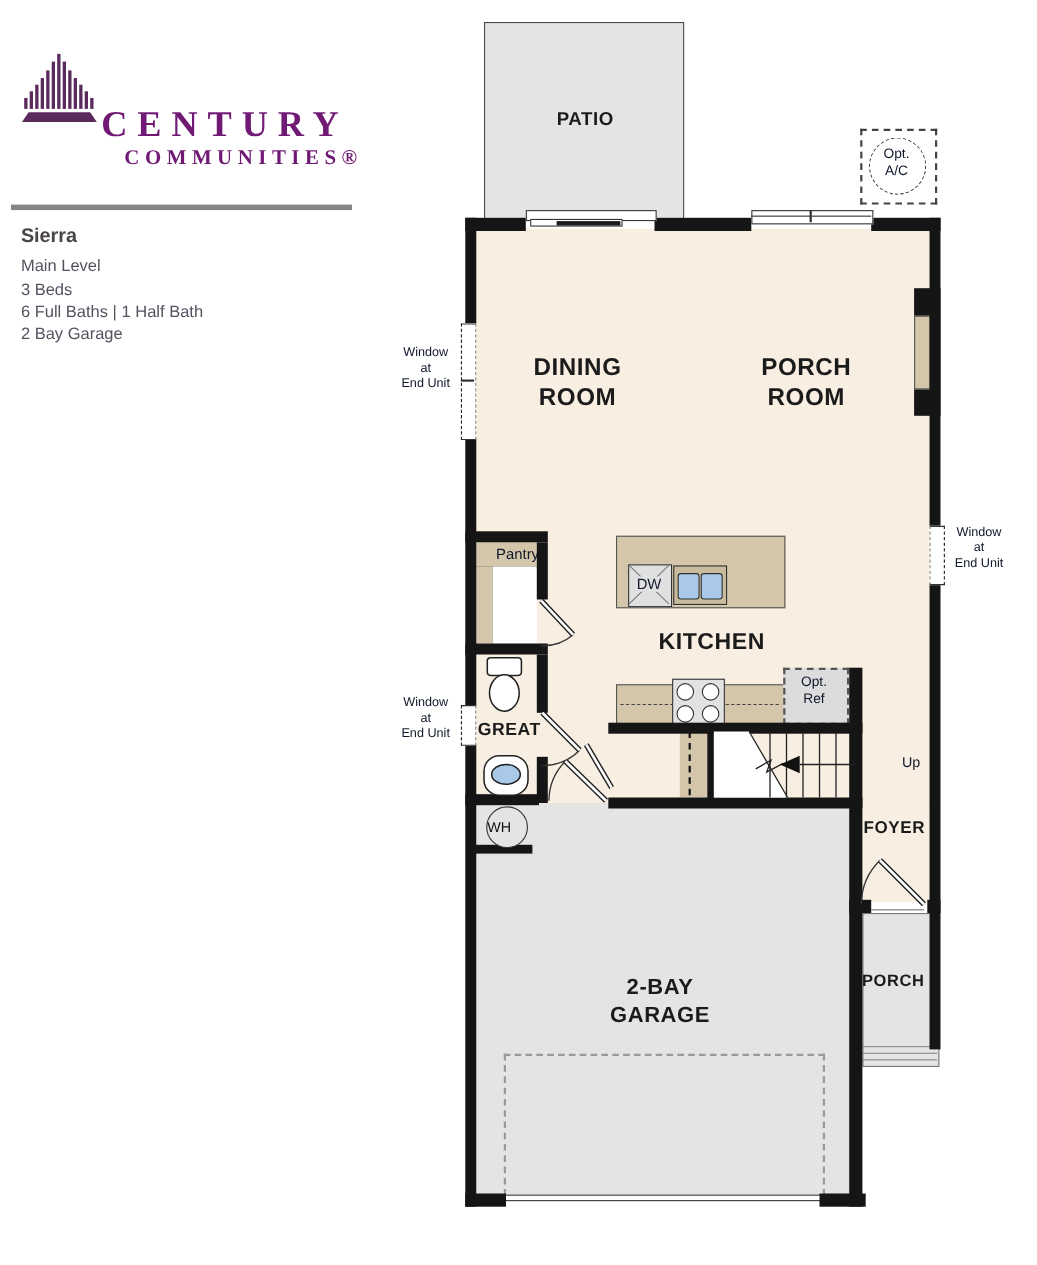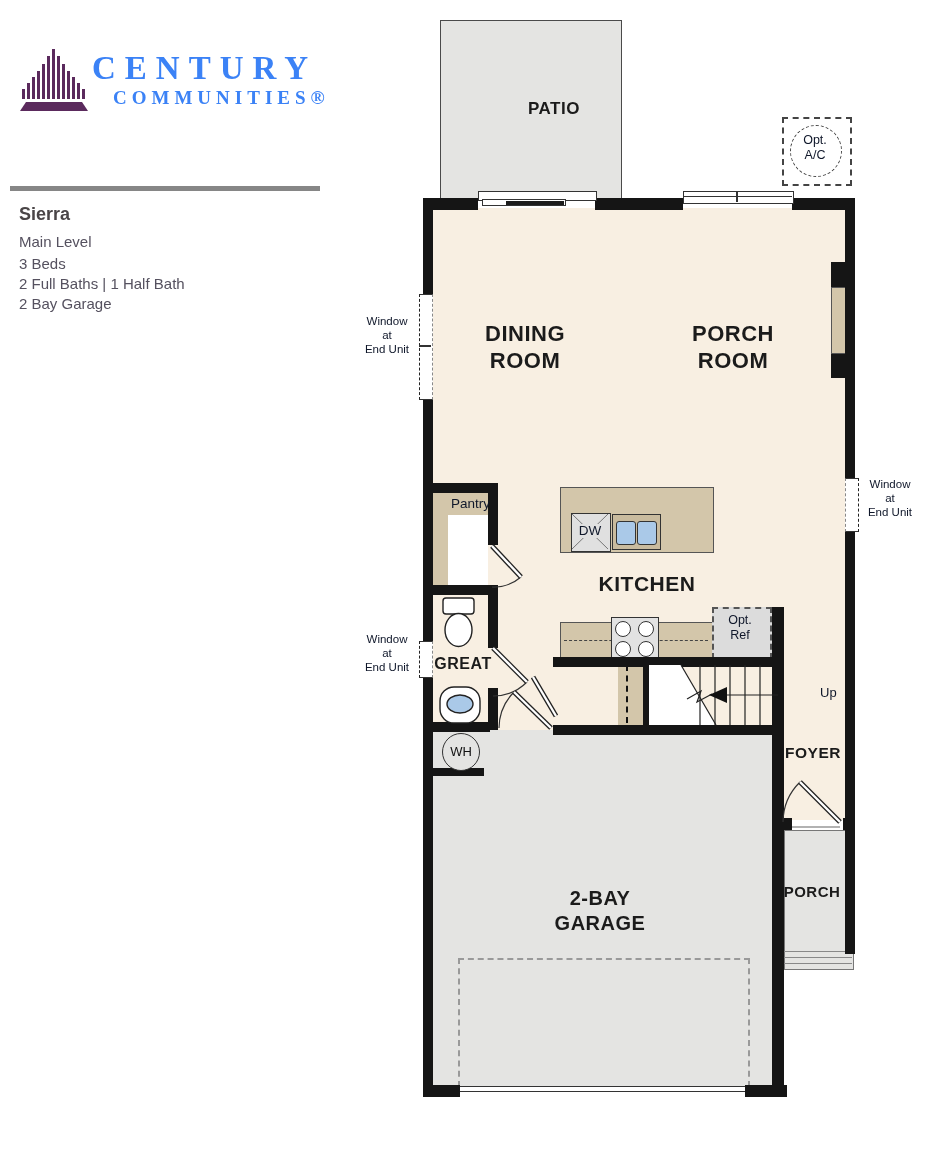--- a/index.html
+++ b/index.html
@@ -7,21 +7,21 @@
           font-family:"Liberation Sans",sans-serif;}
   .abs{position:absolute;}
   .w{position:absolute;background:#151515;}
   .fill{position:absolute;}
   .room-label{position:absolute;color:#1b1b1b;font-weight:bold;text-align:center;letter-spacing:0.5px;}
   .lbl-lg{font-size:22px;line-height:27px;}
   .lbl-md{font-size:20px;line-height:25px;}
   .ann{position:absolute;color:#0f172a;font-size:11.5px;line-height:14px;text-align:center;font-weight:normal;}
   .dashbox{position:absolute;border:2px dashed #444;background:transparent;}
   svg{position:absolute;left:0;top:0;}
-  .logo-word{position:absolute;color:#3b82f6;font-family:"Liberation Serif",serif;font-weight:bold;}
+  .logo-word{position:absolute;color:#701a75;font-family:"Liberation Serif",serif;font-weight:bold;margin-top:46px;}
 </style>
 </head>
 <body>
 
 <div id="canvas">
 
   <div class="abs" style="left:0;top:0;width:340px;height:130px;">
     <svg style="left:18px;top:45px;" width="72" height="72" viewBox="0 0 72 72">
       <g fill="#5b2a5d">
         <rect x="4" y="44" width="3" height="10"></rect>
@@ -42,21 +42,21 @@
     </svg>
     <div class="logo-word" style="left:92px;top:50px;font-size:33px;letter-spacing:9px;">CENTURY</div>
     <div class="logo-word" style="left:113px;top:87px;font-size:19px;letter-spacing:5px;">COMMUNITIES®</div>
   </div>
 
   <div class="abs" style="left:0;top:180px;width:330px;">
     <div style="position:absolute;left:10px;top:6px;width:310px;height:5px;background:#868686;"></div>
     <div style="position:absolute;left:19px;top:24px;font-size:18px;font-weight:bold;color:#4a4547;">Sierra</div>
     <div style="position:absolute;left:19px;top:53px;font-size:15px;color:#55515f;">Main Level</div>
     <div style="position:absolute;left:19px;top:75px;font-size:15px;color:#55515f;">3 Beds</div>
-    <div style="position:absolute;left:19px;top:95px;font-size:15px;color:#55515f;">2 Full Baths | 1 Half Bath</div>
+    <div style="position:absolute;left:19px;top:95px;font-size:15px;color:#55515f;">6 Full Baths | 1 Half Bath</div>
     <div style="position:absolute;left:19px;top:115px;font-size:15px;color:#55515f;">2 Bay Garage</div>
   </div>
 
   <div class="fill" style="left:440px;top:20px;width:180px;height:178px;background:#e4e4e2;border:1px solid #4a4a4a;"></div>
   <div class="fill" style="left:433px;top:208px;width:412px;height:522px;background:#f8efe2;"></div>
   <div class="fill" style="left:784px;top:727px;width:61px;height:93px;background:#f8efe2;"></div>
   <div class="fill" style="left:433px;top:730px;width:339px;height:357px;background:#e4e4e2;"></div>
   <div class="fill" style="left:784px;top:830px;width:68px;height:138px;background:#e4e4e2;border:1px solid #777;"></div>
 
   <div class="fill" style="left:458px;top:958px;width:288px;height:127px;border:2px dashed #999;border-bottom:none;"></div>
@@ -122,21 +122,21 @@
   <div class="fill" style="left:419px;top:345px;width:12px;height:1.5px;background:#333;"></div>
   <div class="fill" style="left:419px;top:641px;width:12px;height:35px;background:#fff;border-left:1.6px dashed #222;border-right:1.6px dashed #888;border-top:1px solid #333;border-bottom:1px solid #333;"></div>
   <div class="fill" style="left:845px;top:478px;width:12px;height:52px;background:#fff;border-left:1.6px dashed #888;border-right:1.6px dashed #222;border-top:1px solid #333;border-bottom:1px solid #333;"></div>
   <div class="fill" style="left:478px;top:191px;width:117px;height:8px;background:#fff;border:1px solid #333;"></div>
   <div class="fill" style="left:482px;top:199px;width:82px;height:5px;background:#fff;border:1px solid #333;"></div>
   <div class="fill" style="left:506px;top:201px;width:58px;height:4px;background:#1c1c1c;"></div>
   <div class="fill" style="left:683px;top:191px;width:109px;height:11px;background:#fff;border:1px solid #333;"></div>
   <div class="fill" style="left:736px;top:191px;width:2px;height:11px;background:#333;"></div>
   <div class="fill" style="left:683px;top:196px;width:109px;height:1px;background:#333;"></div>
 
-  <div class="fill" style="left:442px;top:733px;width:36px;height:36px;background:#e4e4e2;border:1.6px solid #333;border-radius:50%;text-align:center;">
+  <div class="fill" style="left:442px;top:733px;width:36px;height:36px;background:#e4e4e2;border:1.6px solid #333;border-radius:50%;text-align:left;">
     <span style="font-size:13px;line-height:36px;color:#111;">WH</span>
   </div>
 
   <svg width="943" height="1150" viewBox="0 0 943 1150" style="pointer-events:none;">
 
     <g stroke="#222" stroke-width="1.2" fill="none">
       <polygon points="649,665 681,665 716,725 649,725" fill="#ffffff" stroke="none"></polygon>
       <line x1="681" y1="665" x2="716" y2="725"></line>
       <polyline points="687,699 701,691 697,702 712,694"></polyline>
       <line x1="700" y1="665" x2="700" y2="725"></line>
@@ -187,21 +187,21 @@
       <rect x="440" y="687" width="40" height="36" rx="14" fill="#fff"></rect>
       <ellipse cx="460" cy="704" rx="13" ry="9" fill="#aac9e8"></ellipse>
     </g>
 
     <g stroke="#777" stroke-width="1">
       <line x1="572" y1="514" x2="608" y2="549"></line>
       <line x1="608" y1="514" x2="572" y2="549"></line>
     </g>
   </svg>
 
-  <div class="room-label" style="left:456px;top:99px;width:196px;font-size:17px;">PATIO</div>
+  <div class="room-label" style="left:434px;top:99px;width:196px;font-size:17px;">PATIO</div>
   <div class="room-label lbl-lg" style="left:455px;top:320px;width:140px;">
     <div>DINING</div>
     <div>ROOM</div>
   </div>
   <div class="room-label lbl-lg" style="left:663px;top:320px;width:140px;">
     <div>PORCH</div>
     <div>ROOM</div>
   </div>
   <div class="room-label" style="left:572px;top:572px;width:150px;font-size:21px;">KITCHEN</div>
   <div class="ann" style="left:433px;top:497px;width:75px;font-size:13.5px;">Pantry</div>

